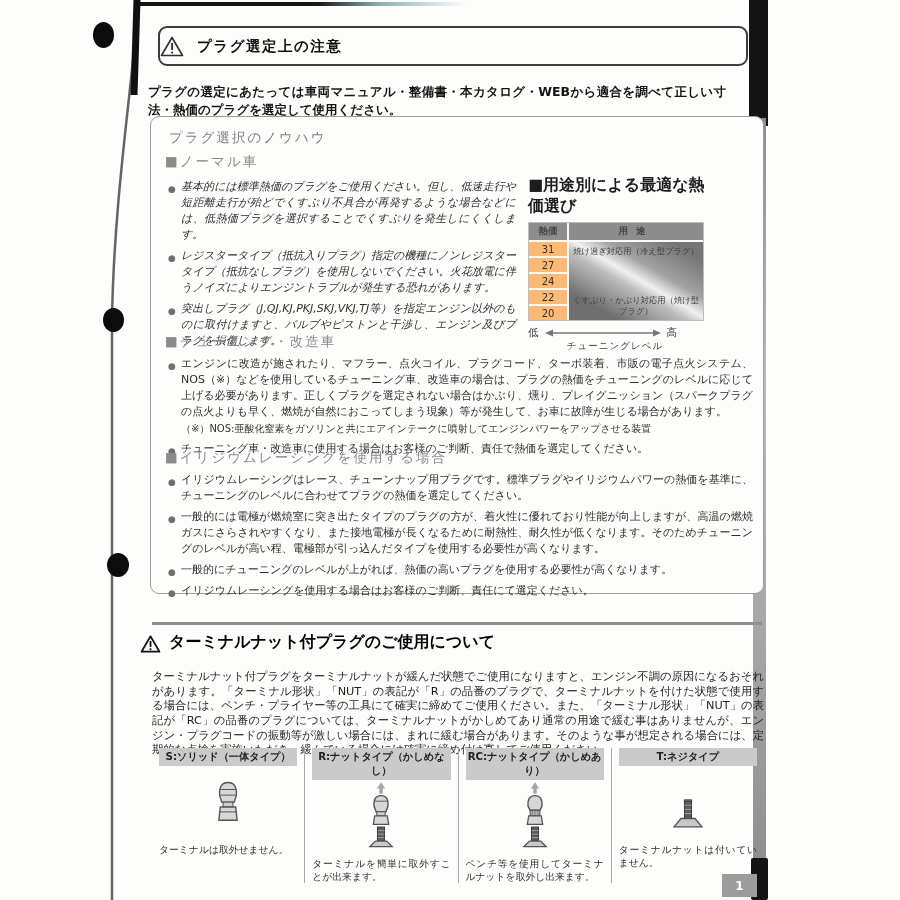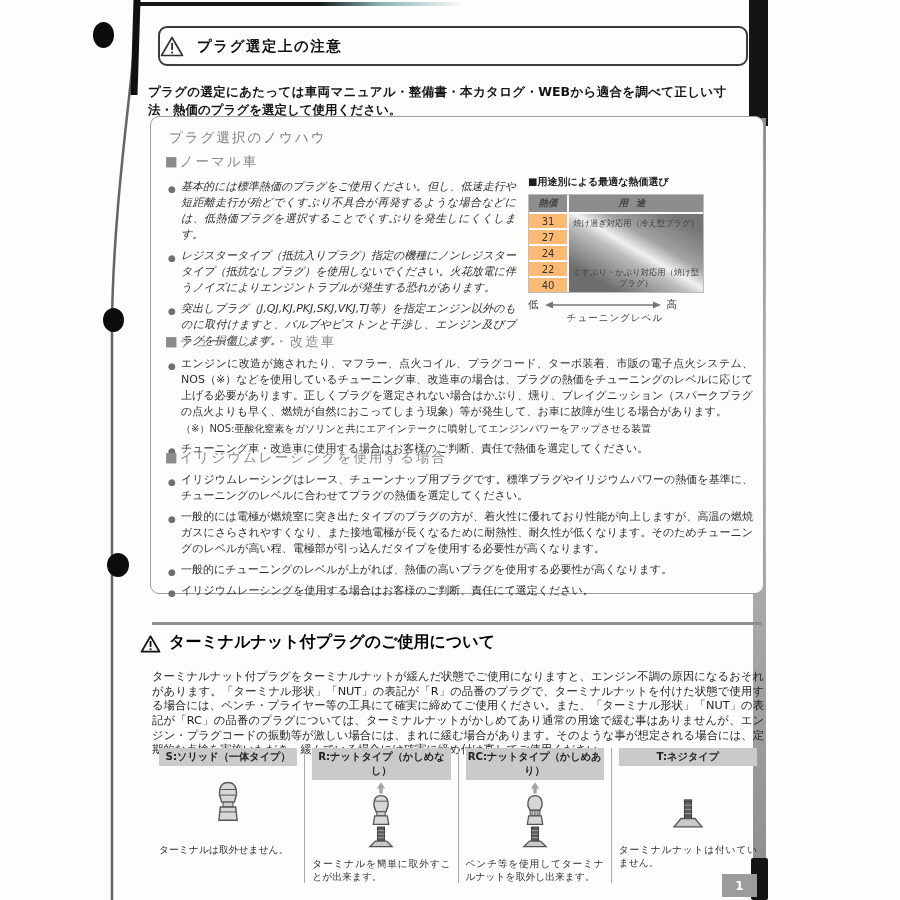--- a/index.html
+++ b/index.html
@@ -40,25 +40,25 @@
   .sec-h{font-size:13.5px;color:#8b8b8b;letter-spacing:2px;font-weight:500;}
   ul.blts{list-style:none;margin:3px 0 0 0;padding:0 0 0 3px;}
   ul.blts li{position:relative;padding-left:13px;font-size:11px;line-height:16px;
     color:#2e2e2e;margin-top:5px;text-align:justify;}
   ul.blts li::before{content:"●";position:absolute;left:0;top:2px;color:#6f6f6f;font-size:9px;}
   .normal-flex{display:flex;gap:12px;}
   .normal-bullets{width:348px;font-style:italic;}
   .nos-note{margin:2px 0 0 16px;font-size:10px;color:#333;}
   
   .heat{width:180px;margin-top:4px;}
-  .heat-title{font-size:10px;font-weight:bold;color:#1d1d1d;margin-bottom:5px;}
+  .heat-title{font-size:16px;font-weight:bold;color:#1d1d1d;margin-bottom:5px;}
   .heat-table{display:grid;grid-template-columns:38px 1fr;grid-template-rows:17px 16px 16px 16px 16px 16px;
     width:174px;border:1px solid #bdbdbd;background:#fafafa;}
   .h-cell{background:#8d8d8d;color:#454545;font-size:9.5px;font-weight:bold;
-    display:flex;align-items:center;justify-content:center;font-style:italic;}
+    display:flex;align-items:center;justify-content:center;}
   .h-cell.wide{letter-spacing:8px;border-left:2px solid #fafafa;}
   .v-cell{grid-column:1;background:#fdba74;border-top:2px solid #fafafa;color:#333;font-size:10px;
     display:flex;align-items:center;justify-content:center;}
   .use-area{grid-column:2;grid-row:2/7;position:relative;border-left:2px solid #fafafa;border-top:2px solid #fafafa;
     background:linear-gradient(to top right,#6e6e6e 18%,#bdbdbd 44%,#f1f1f1 52%,#a2a2a2 64%,#757575 88%);}
   .use-top,.use-bottom{position:absolute;width:100%;text-align:center;font-size:8.3px;color:#3d3d3d;}
   .use-top{top:4px;}
   .use-bottom{bottom:3px;}
   .axis{width:174px;margin-top:5px;}
   .axis-row{display:flex;align-items:center;gap:5px;font-size:10.5px;color:#333;}
@@ -121,21 +121,21 @@
           <div class="h-cell">熱価</div>
           <div class="h-cell wide">用途</div>
           <div class="use-area">
             <div class="use-top">焼け過ぎ対応用（冷え型プラグ）</div>
             <div class="use-bottom">くすぶり・かぶり対応用（焼け型プラグ）</div>
           </div>
           <div class="v-cell">31</div>
           <div class="v-cell">27</div>
           <div class="v-cell">24</div>
           <div class="v-cell">22</div>
-          <div class="v-cell">40</div>
+          <div class="v-cell">20</div>
         </div>
         <div class="axis">
           <div class="axis-row">
             <span>低</span>
             <svg width="118" height="8" viewBox="0 0 118 8">
               <line x1="8" y1="4" x2="110" y2="4" stroke="#777" stroke-width="1.6"></line>
               <path d="M9,0.5 L1,4 L9,7.5 Z" fill="#777"></path>
               <path d="M109,0.5 L117,4 L109,7.5 Z" fill="#777"></path>
             </svg>
             <span>高</span>

